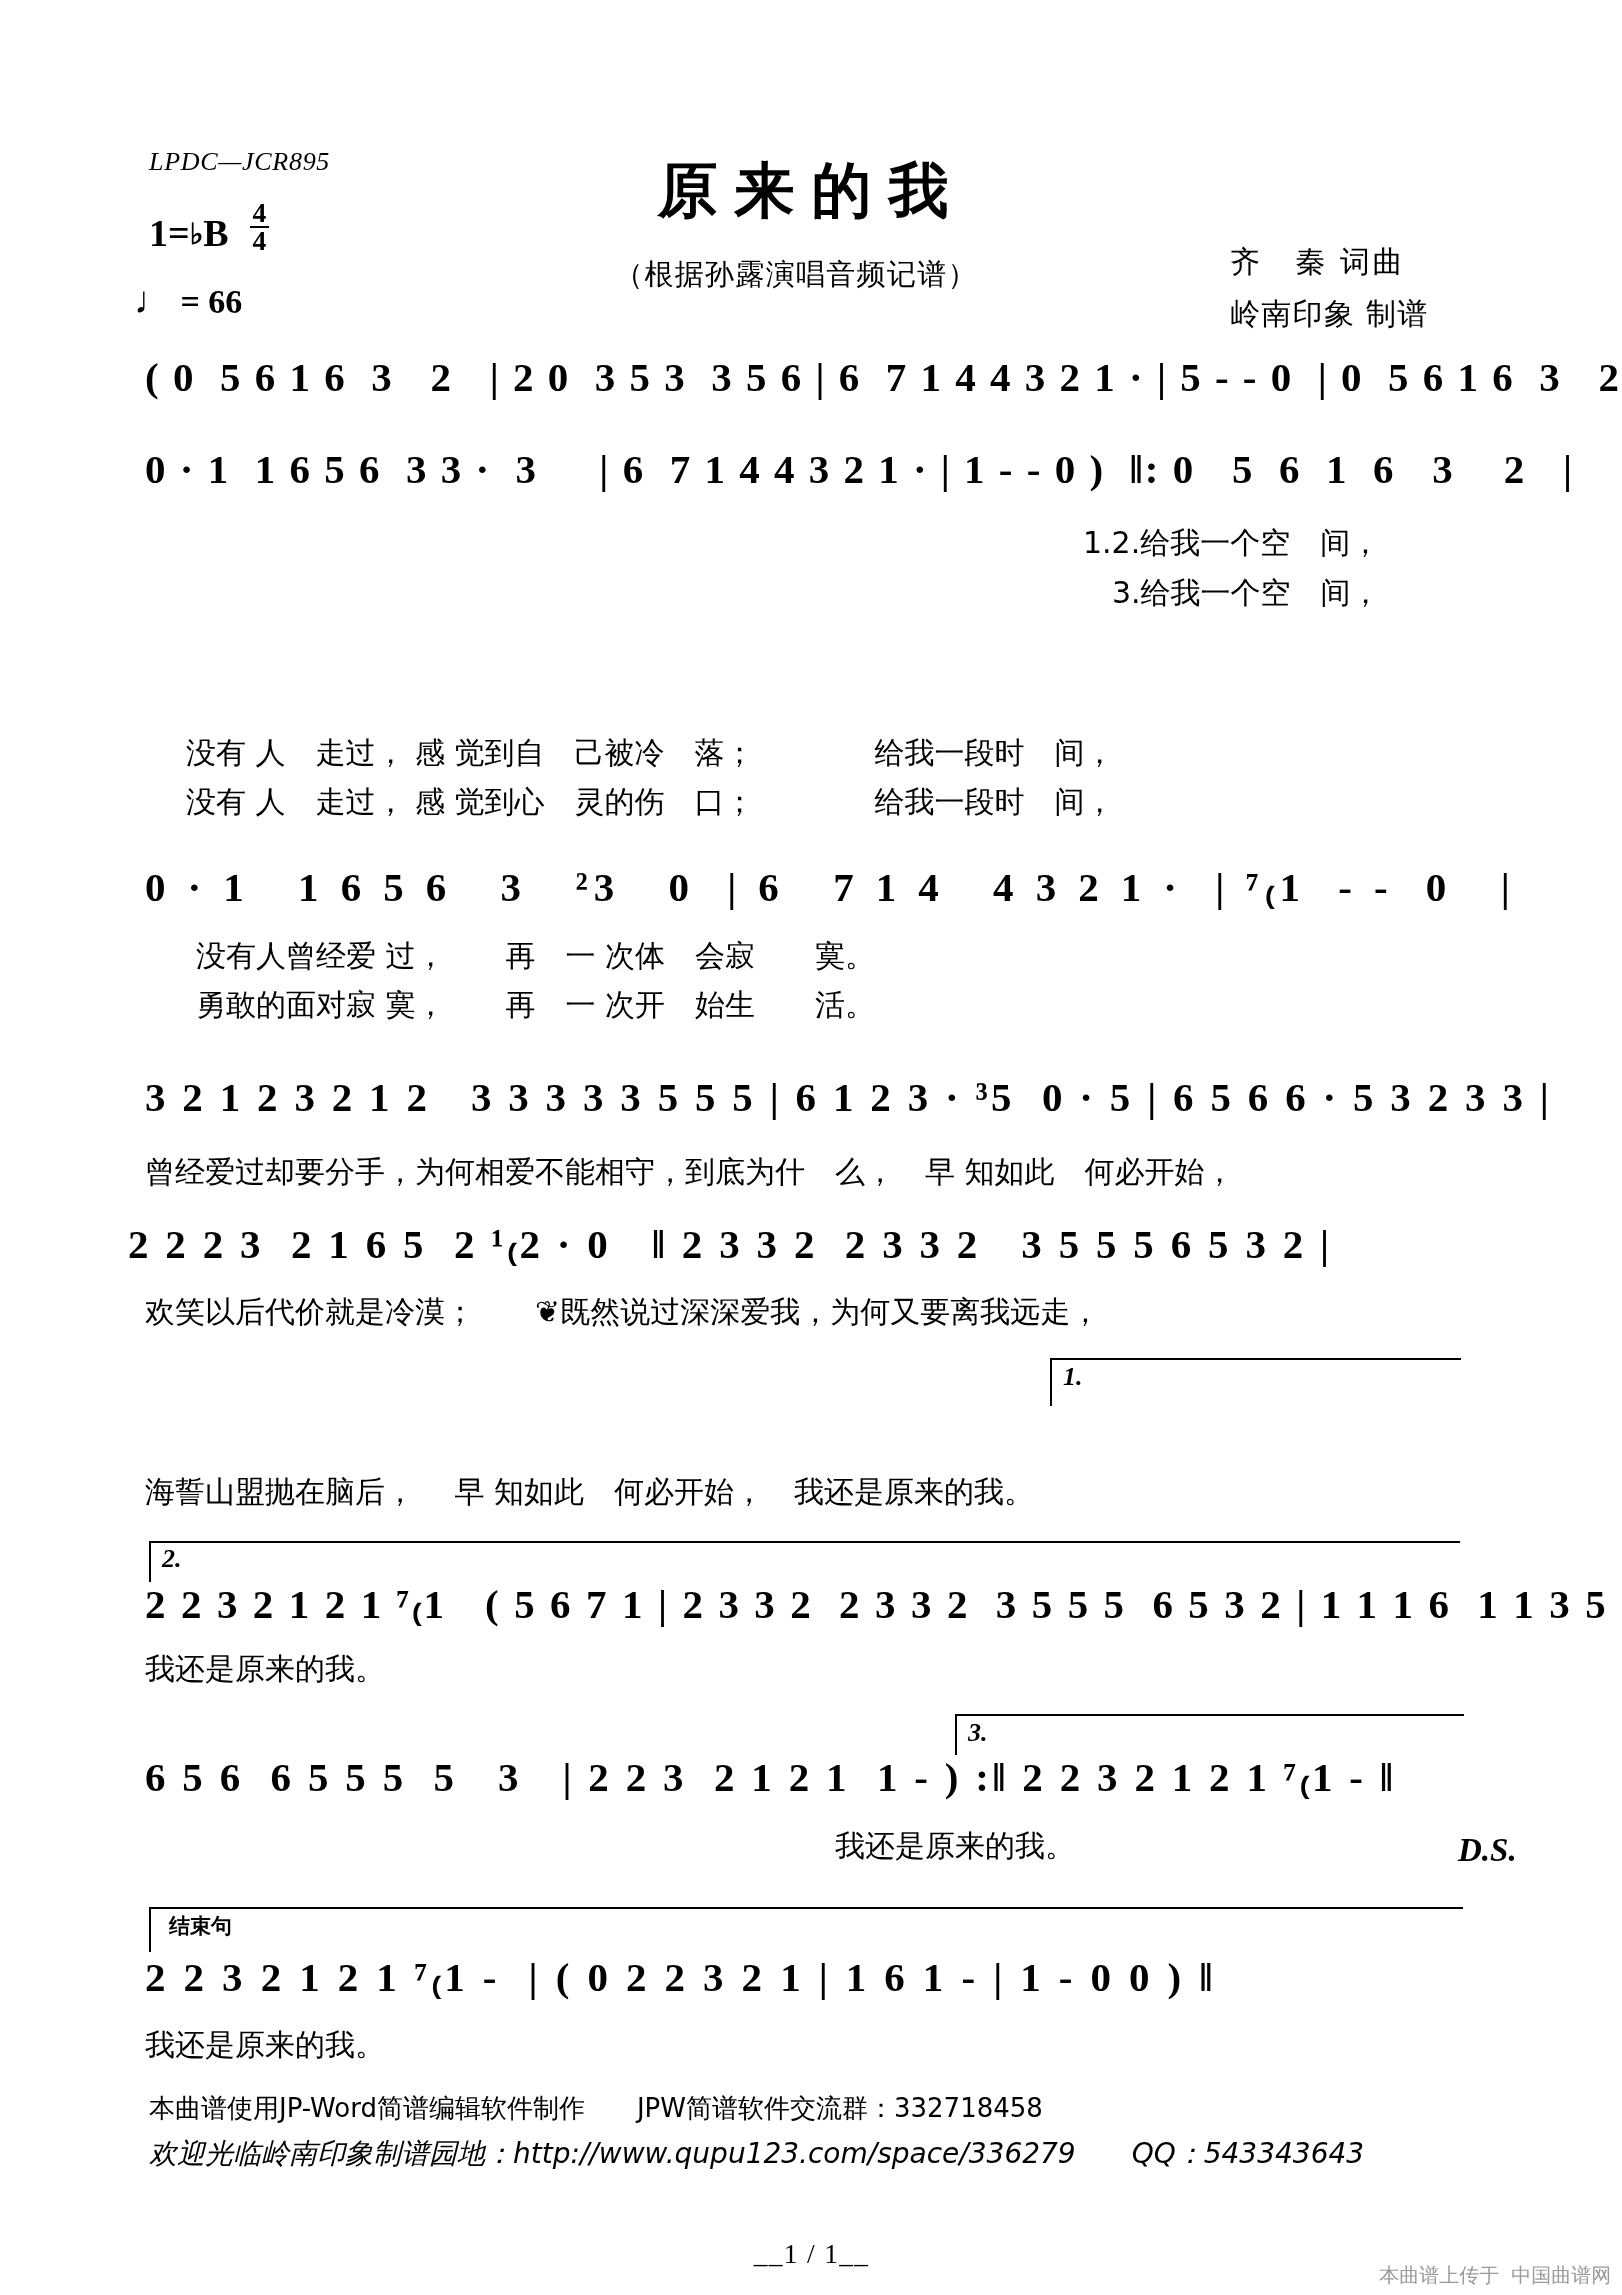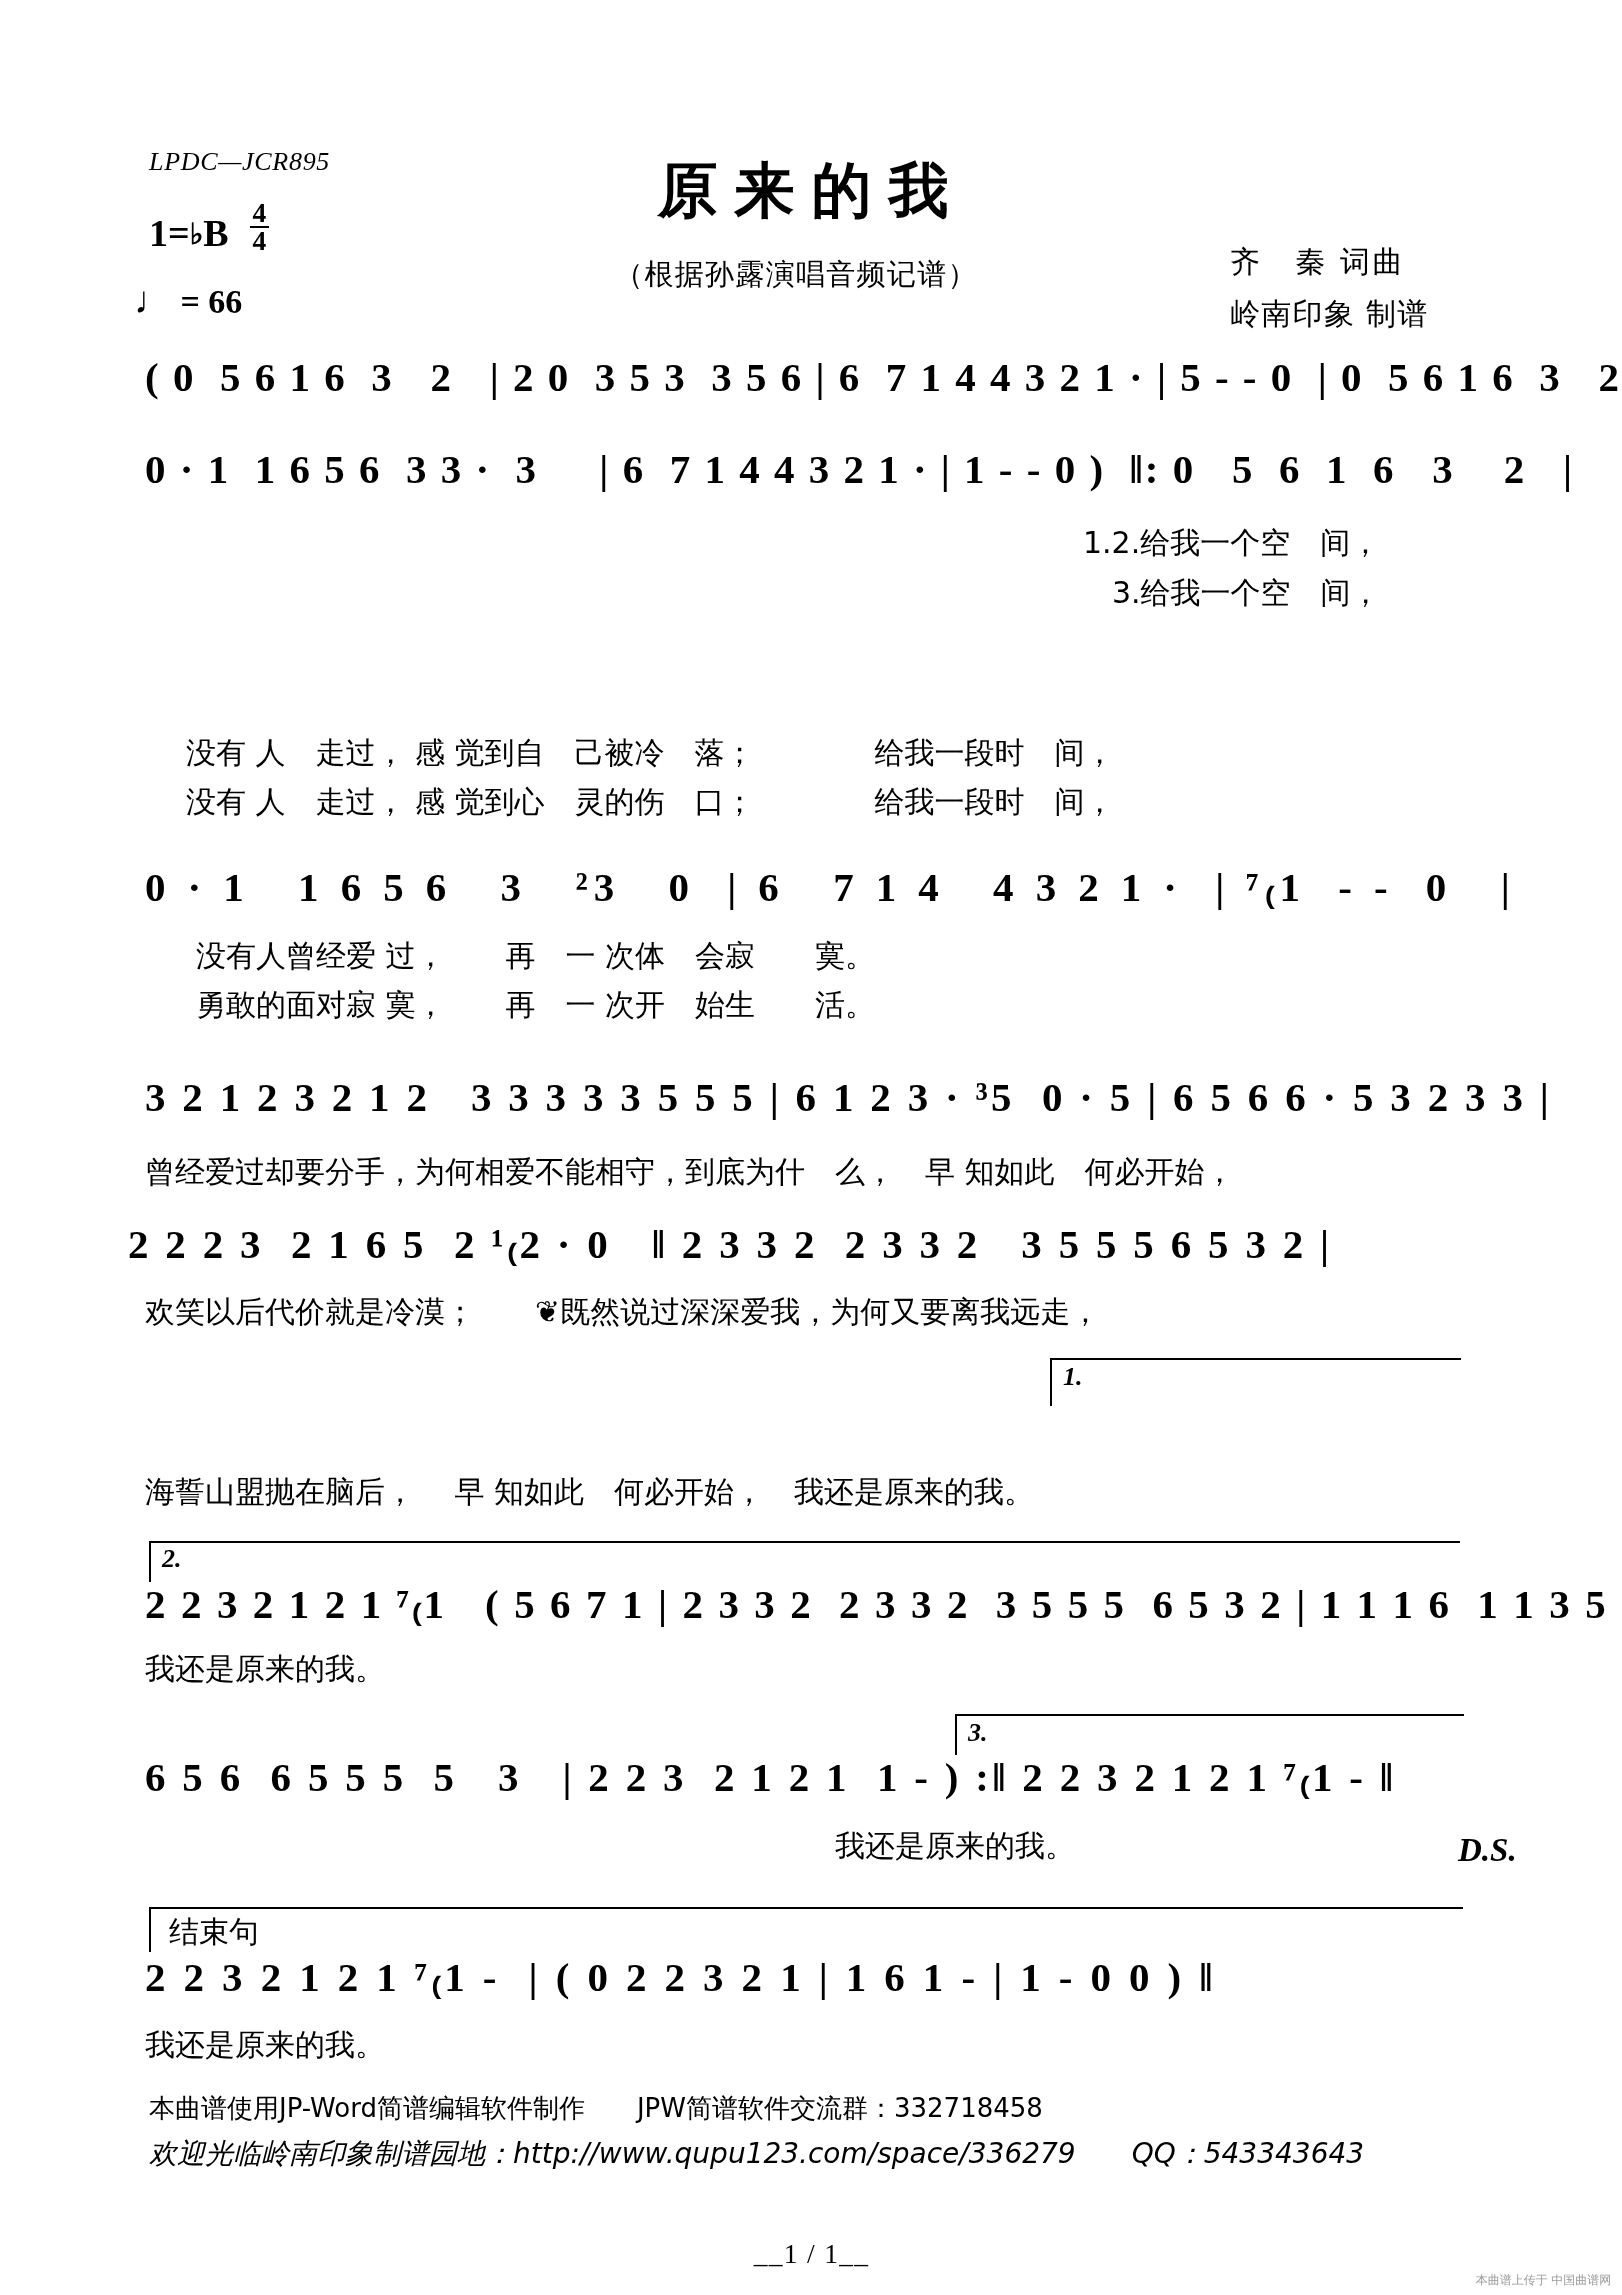--- a/index.html
+++ b/index.html
@@ -55,23 +55,23 @@
     position:absolute;
     font-family:"DejaVu Sans", sans-serif;
     font-size:30px;white-space:pre;
   }
   .repeat-box{position:absolute;border-top:2.6px solid #000;border-left:2.6px solid #000;}
   .volta-num{position:absolute;font-style:italic;font-size:26px;font-weight:bold;}
 
   .footer1{position:absolute;left:149px;top:2091px;font-family:"DejaVu Sans", sans-serif;font-size:26px;}
   .footer2{position:absolute;left:149px;top:2135px;font-family:"DejaVu Sans", sans-serif;font-size:28px;font-style:italic;}
   .pageno{position:absolute;left:0;top:2238px;width:1623px;text-align:center;font-size:27.5px;letter-spacing:1.3px;}
-  .wm{position:absolute;right:11.8px;bottom:6.5px;font-size:12px;color:#9a9a9a;font-family:Liberation Sans, sans-serif;}
+  .wm{position:absolute;right:11.8px;bottom:6.5px;font-size:20px;color:#9a9a9a;font-family:Liberation Mono, monospace;}
   .ds{position:absolute;font-style:italic;font-weight:bold;font-size:33px;}
-  .endtag{position:absolute;font-family:"DejaVu Sans", sans-serif;font-size:30px;}
+  .endtag{position:absolute;font-family:"DejaVu Sans", sans-serif;font-size:21px;font-weight:bold;}
 </style>
 </head>
 <body>
 
 <div class="page">
 
   <div class="catalog">LPDC—JCR895</div>
 
   <div class="keysig">
     <span>1=</span><span class="flat">♭</span><span>B</span>

